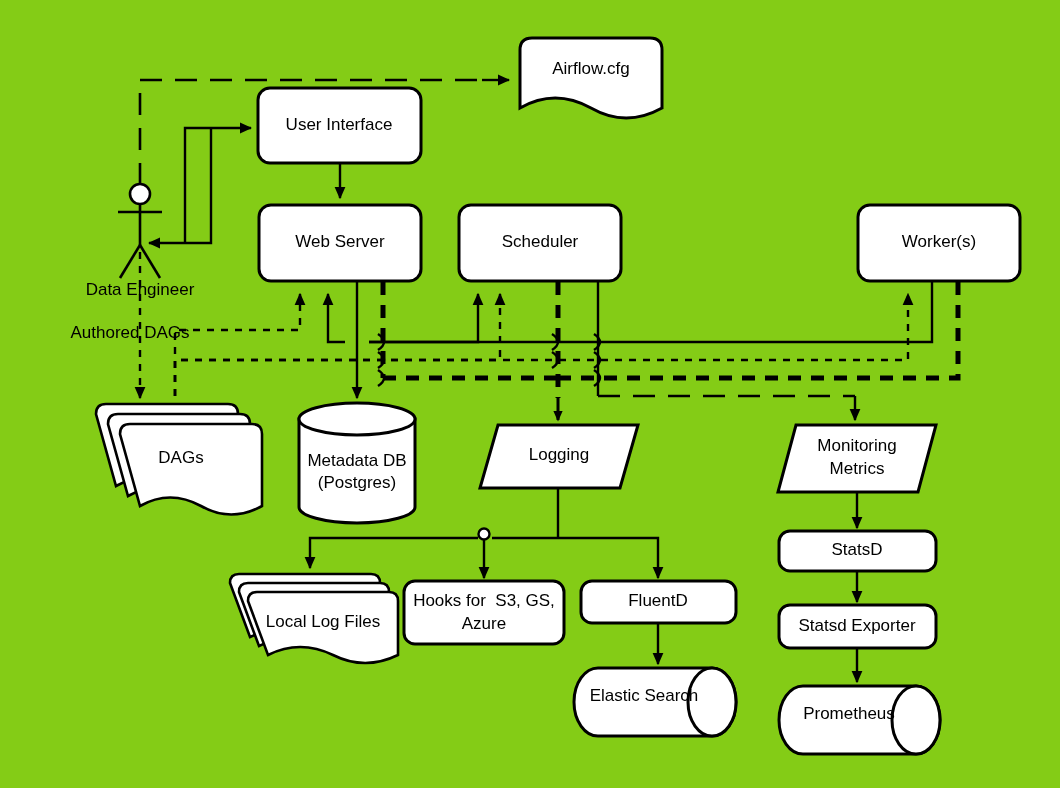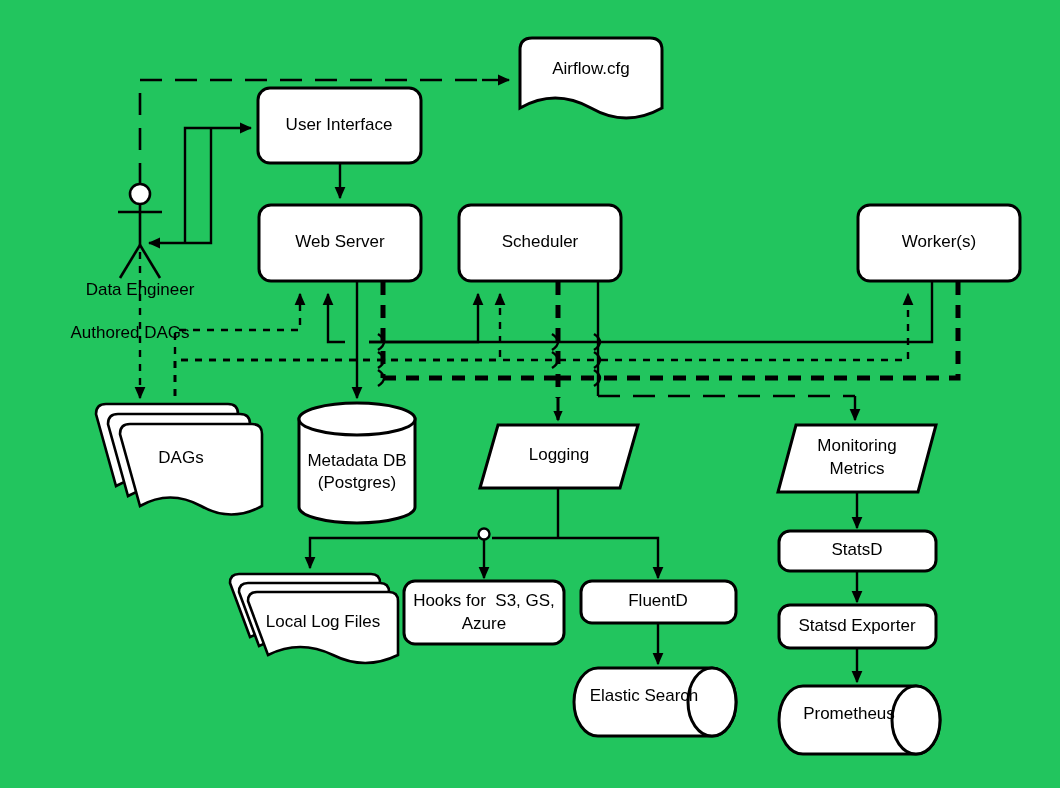--- a/index.html
+++ b/index.html
@@ -4,21 +4,21 @@
 <style>
   html, body {
     margin: 0;
     padding: 0;
     background: #ffffff;
   }
   #canvas-wrap {
     position: relative;
     width: 1060px;
     height: 788px;
-    background: #22c55e;
+    background: #84cc16;
     font-family: "Liberation Sans", sans-serif;
   }
   svg#diagram {
     position: absolute;
     top: 0; left: 0;
     width: 1060px;
     height: 788px;
   }
   .shape-fill { fill: #ffffff; stroke: #000000; stroke-width: 3; }
   .shape-fill-thin { fill: #ffffff; stroke: #000000; stroke-width: 2.6; }

